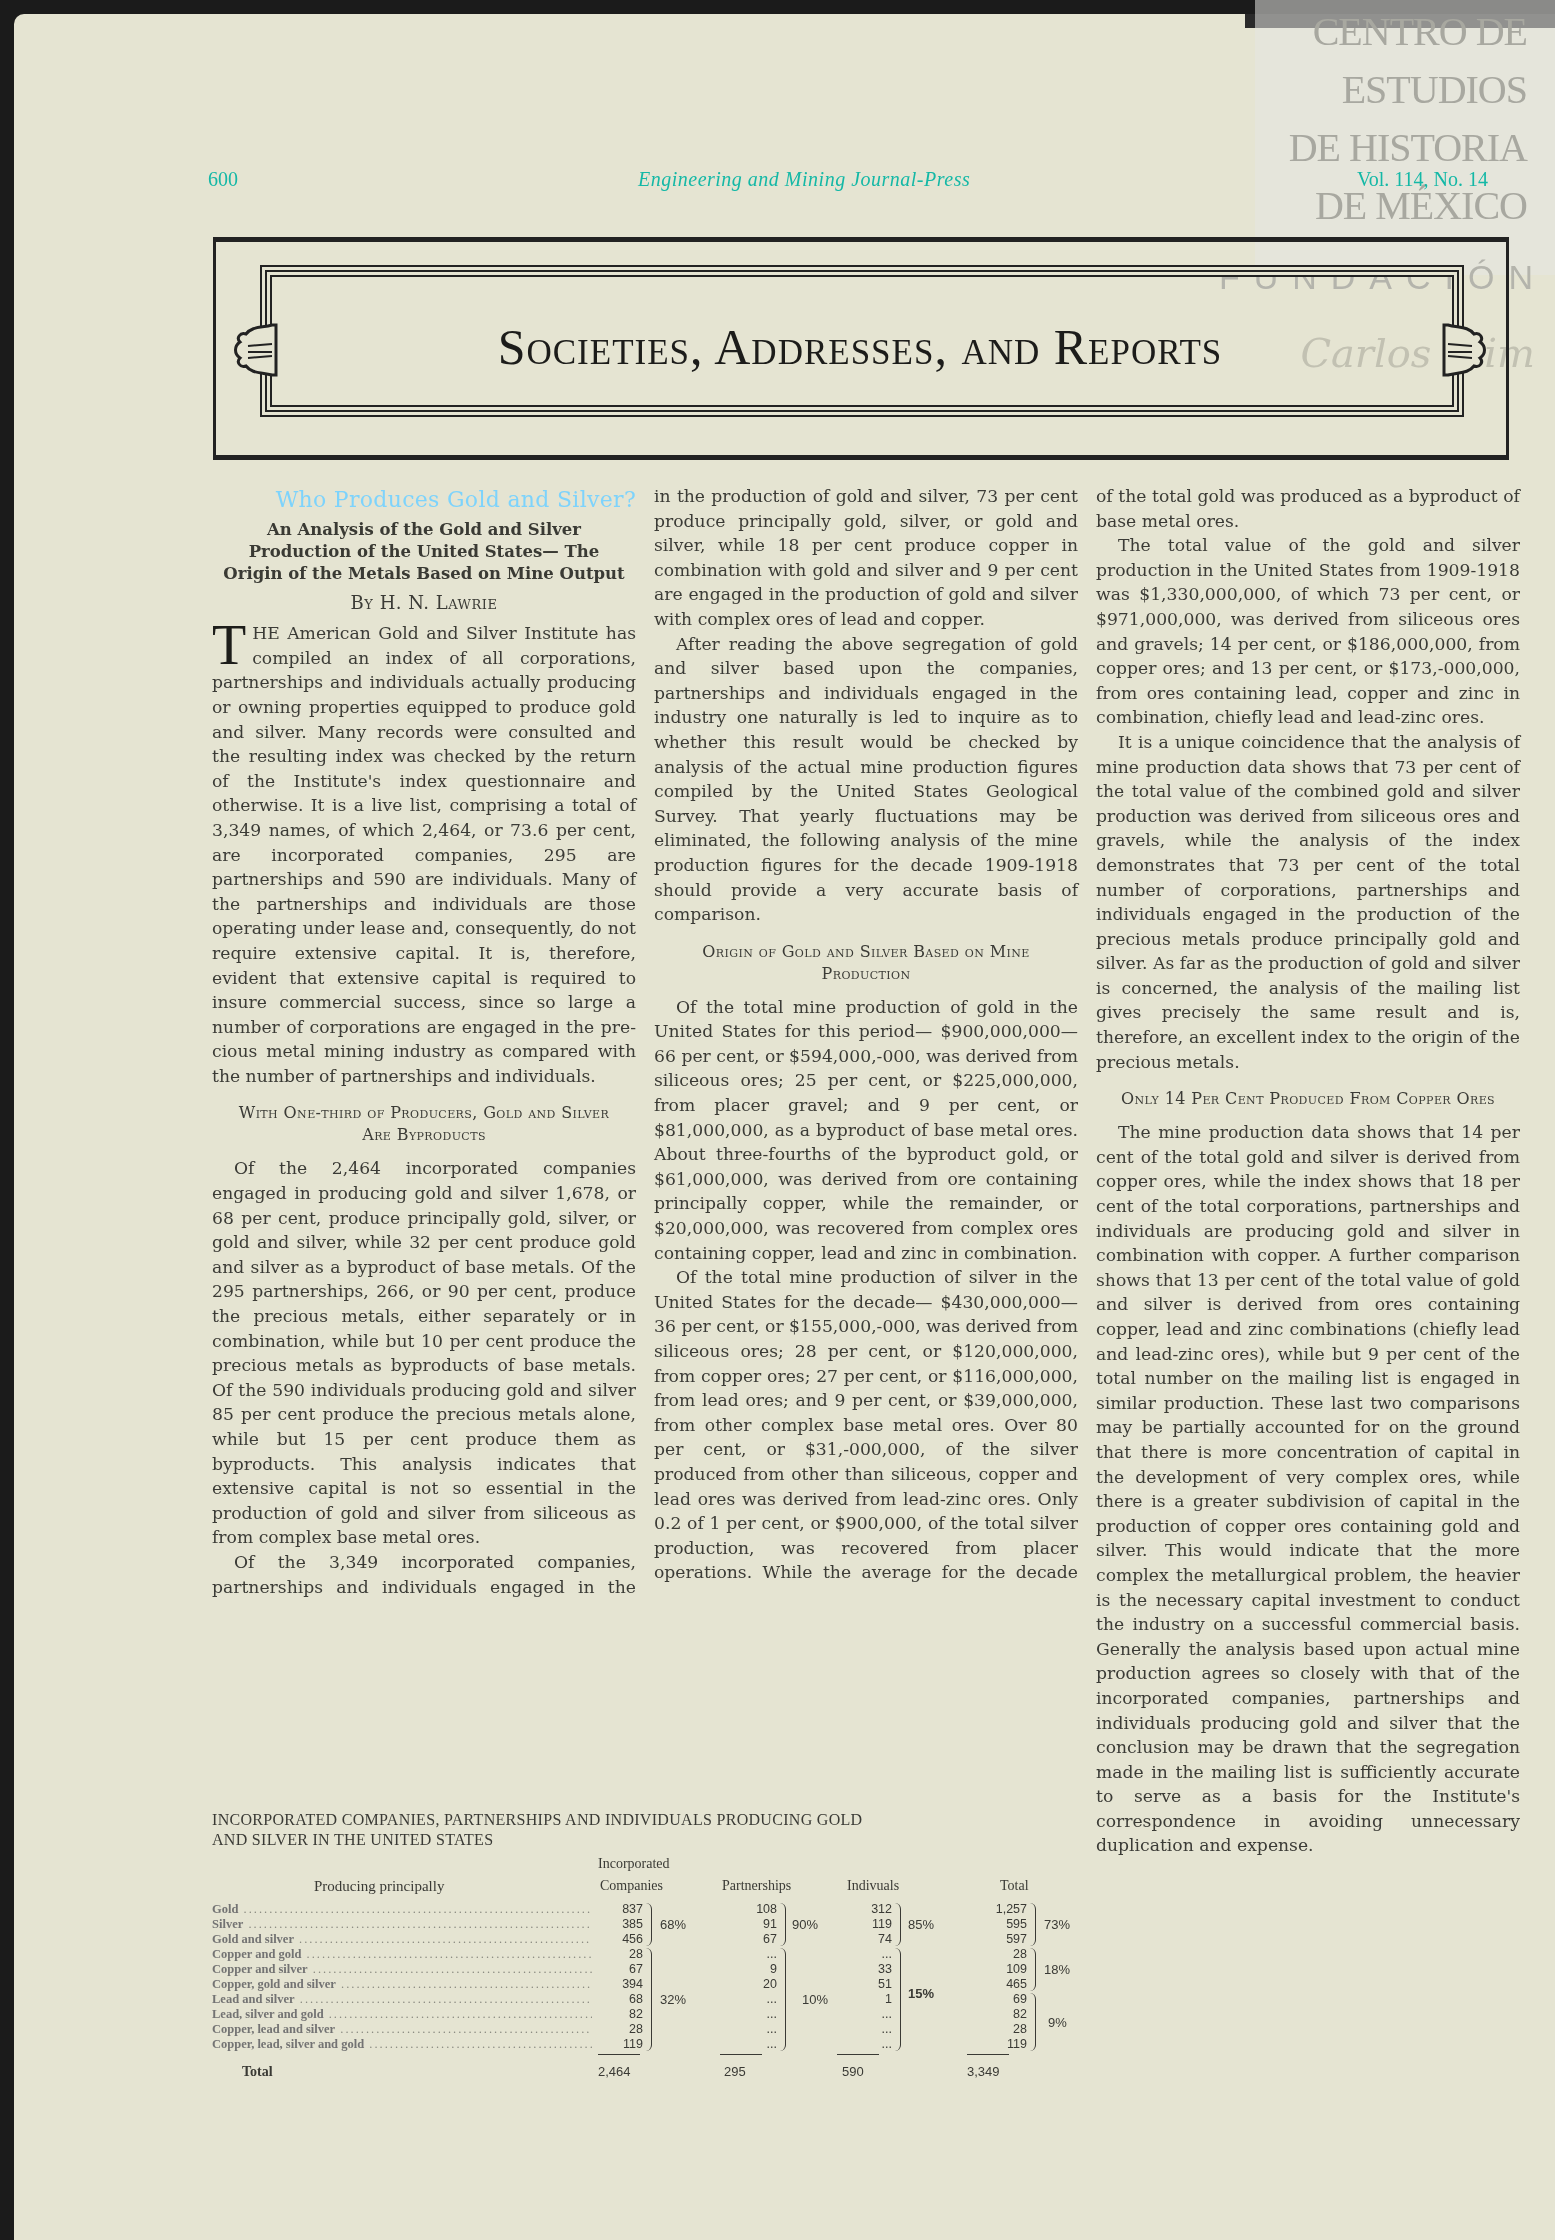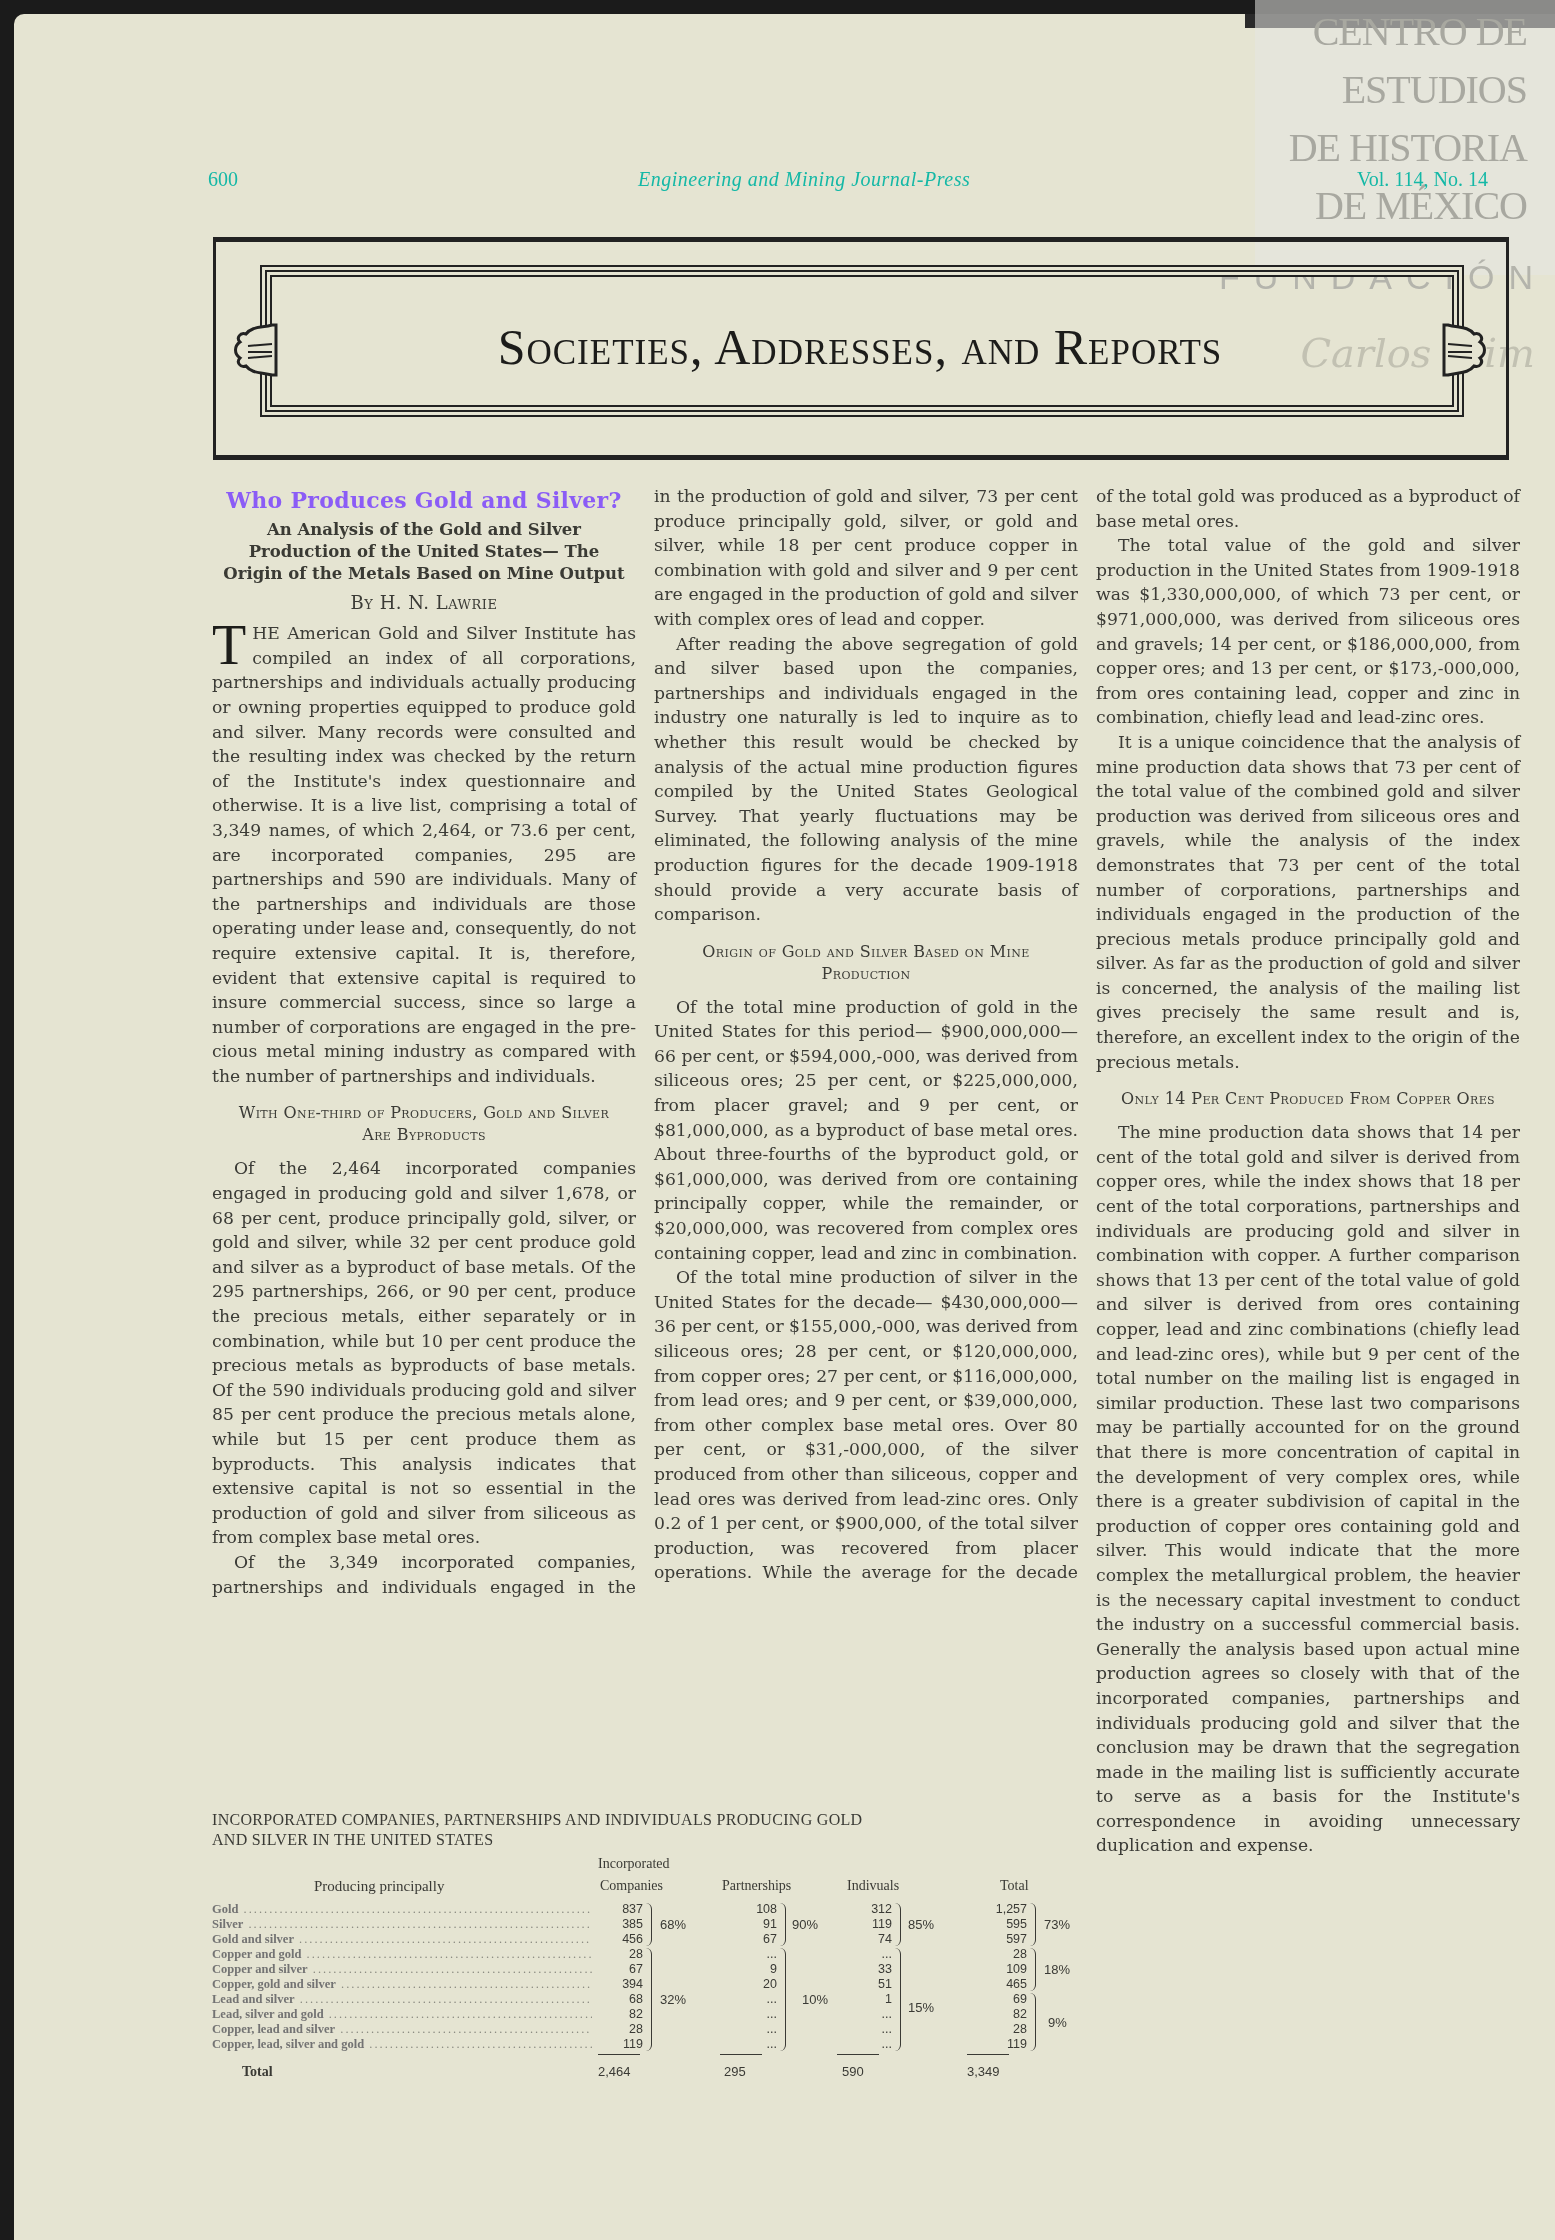--- a/index.html
+++ b/index.html
@@ -50,21 +50,21 @@
   .ornament { position: absolute; top: 320px; width: 50px; height: 60px; }
   .ornament-left { left: 232px; }
   .ornament-right { left: 1438px; transform: scaleX(-1); }
 
   .col { position: absolute; top: 484px; width: 424px; font-size: 17.2px; line-height: 24.6px; color: #3b3b36; text-align: justify; }
   .col1 { left: 212px; }
   .col2 { left: 654px; }
   .col3 { left: 1096px; }
   .col p { margin: 0; text-indent: 22px; hyphens: manual; }
   .col p.noindent { text-indent: 0; }
-  .art-title { font-weight: bold; font-size: 22px; text-align: center; margin: 4px 0 6px 0; color: #8b5cf6; letter-spacing: 0.3px; }
+  .art-title { font-weight: normal; font-size: 22px; text-align: right; margin: 4px 0 6px 0; color: #7dd3fc; letter-spacing: 0.3px; }
   .art-deck { font-weight: bold; font-size: 16.5px; line-height: 22px; text-align: center; margin: 0 10px 6px 10px; color: #3a3a34; }
   .byline { text-align: center; font-variant: small-caps; font-size: 18px; margin: 4px 0 6px 0; letter-spacing: 0.5px; }
   .subhead { text-align: center; font-variant: small-caps; font-size: 16px; line-height: 22px; margin: 14px 10px 10px 10px; letter-spacing: 0.4px; }
   .dropcap { float: left; font-size: 56px; line-height: 44px; margin: 2px 6px 0 0; font-family: "Liberation Serif", serif; color: #1d1d1a; }
 
   .table-wrap { position: absolute; left: 212px; top: 1810px; width: 860px; color: #3a3a35; }
   .tbl-title { font-family: "Liberation Serif", serif; text-align: left; font-size: 16px; line-height: 20px; letter-spacing: 0.3px; }
   .tbl-head { position: relative; height: 52px; font-family: "Liberation Serif", serif; font-size: 14px; }
   .tbl-head span { position: absolute; }
   .tbl-rows { position: relative; font-family: "Liberation Sans", sans-serif; font-size: 12.5px; line-height: 15px; }
@@ -230,21 +230,21 @@
       <div class="brace" style="left: 682px; top: 1px; height: 43px;"></div>
       <div class="brace" style="left: 682px; top: 46px; height: 103px;"></div>
       <div class="brace" style="left: 817px; top: 1px; height: 43px;"></div>
       <div class="brace" style="left: 817px; top: 46px; height: 43px;"></div>
       <div class="brace" style="left: 817px; top: 91px; height: 58px;"></div>
       <span class="pct" style="left: 448px; top: 15px;">68%</span>
       <span class="pct" style="left: 448px; top: 90px;">32%</span>
       <span class="pct" style="left: 580px; top: 15px;">90%</span>
       <span class="pct" style="left: 590px; top: 90px;">10%</span>
       <span class="pct" style="left: 696px; top: 15px;">85%</span>
-      <span class="pct" style="left: 696px; top: 98px;">15%</span>
+      <span class="pct" style="left: 696px; top: 84px; font-weight: bold;">15%</span>
       <span class="pct" style="left: 832px; top: 15px;">73%</span>
       <span class="pct" style="left: 832px; top: 60px;">18%</span>
       <span class="pct" style="left: 836px; top: 112.5px;">9%</span>
     </div>
   <div class="total-row">
     <span style="position:absolute; left:30px; top:6px; font-family:'Liberation Serif',serif; font-size:14px; font-weight:bold;">Total</span>
     <span class="rule" style="left:386px;"></span>
     <span class="rule" style="left:508px;"></span>
     <span class="rule" style="left:625px;"></span>
     <span class="rule" style="left:755px;"></span>

